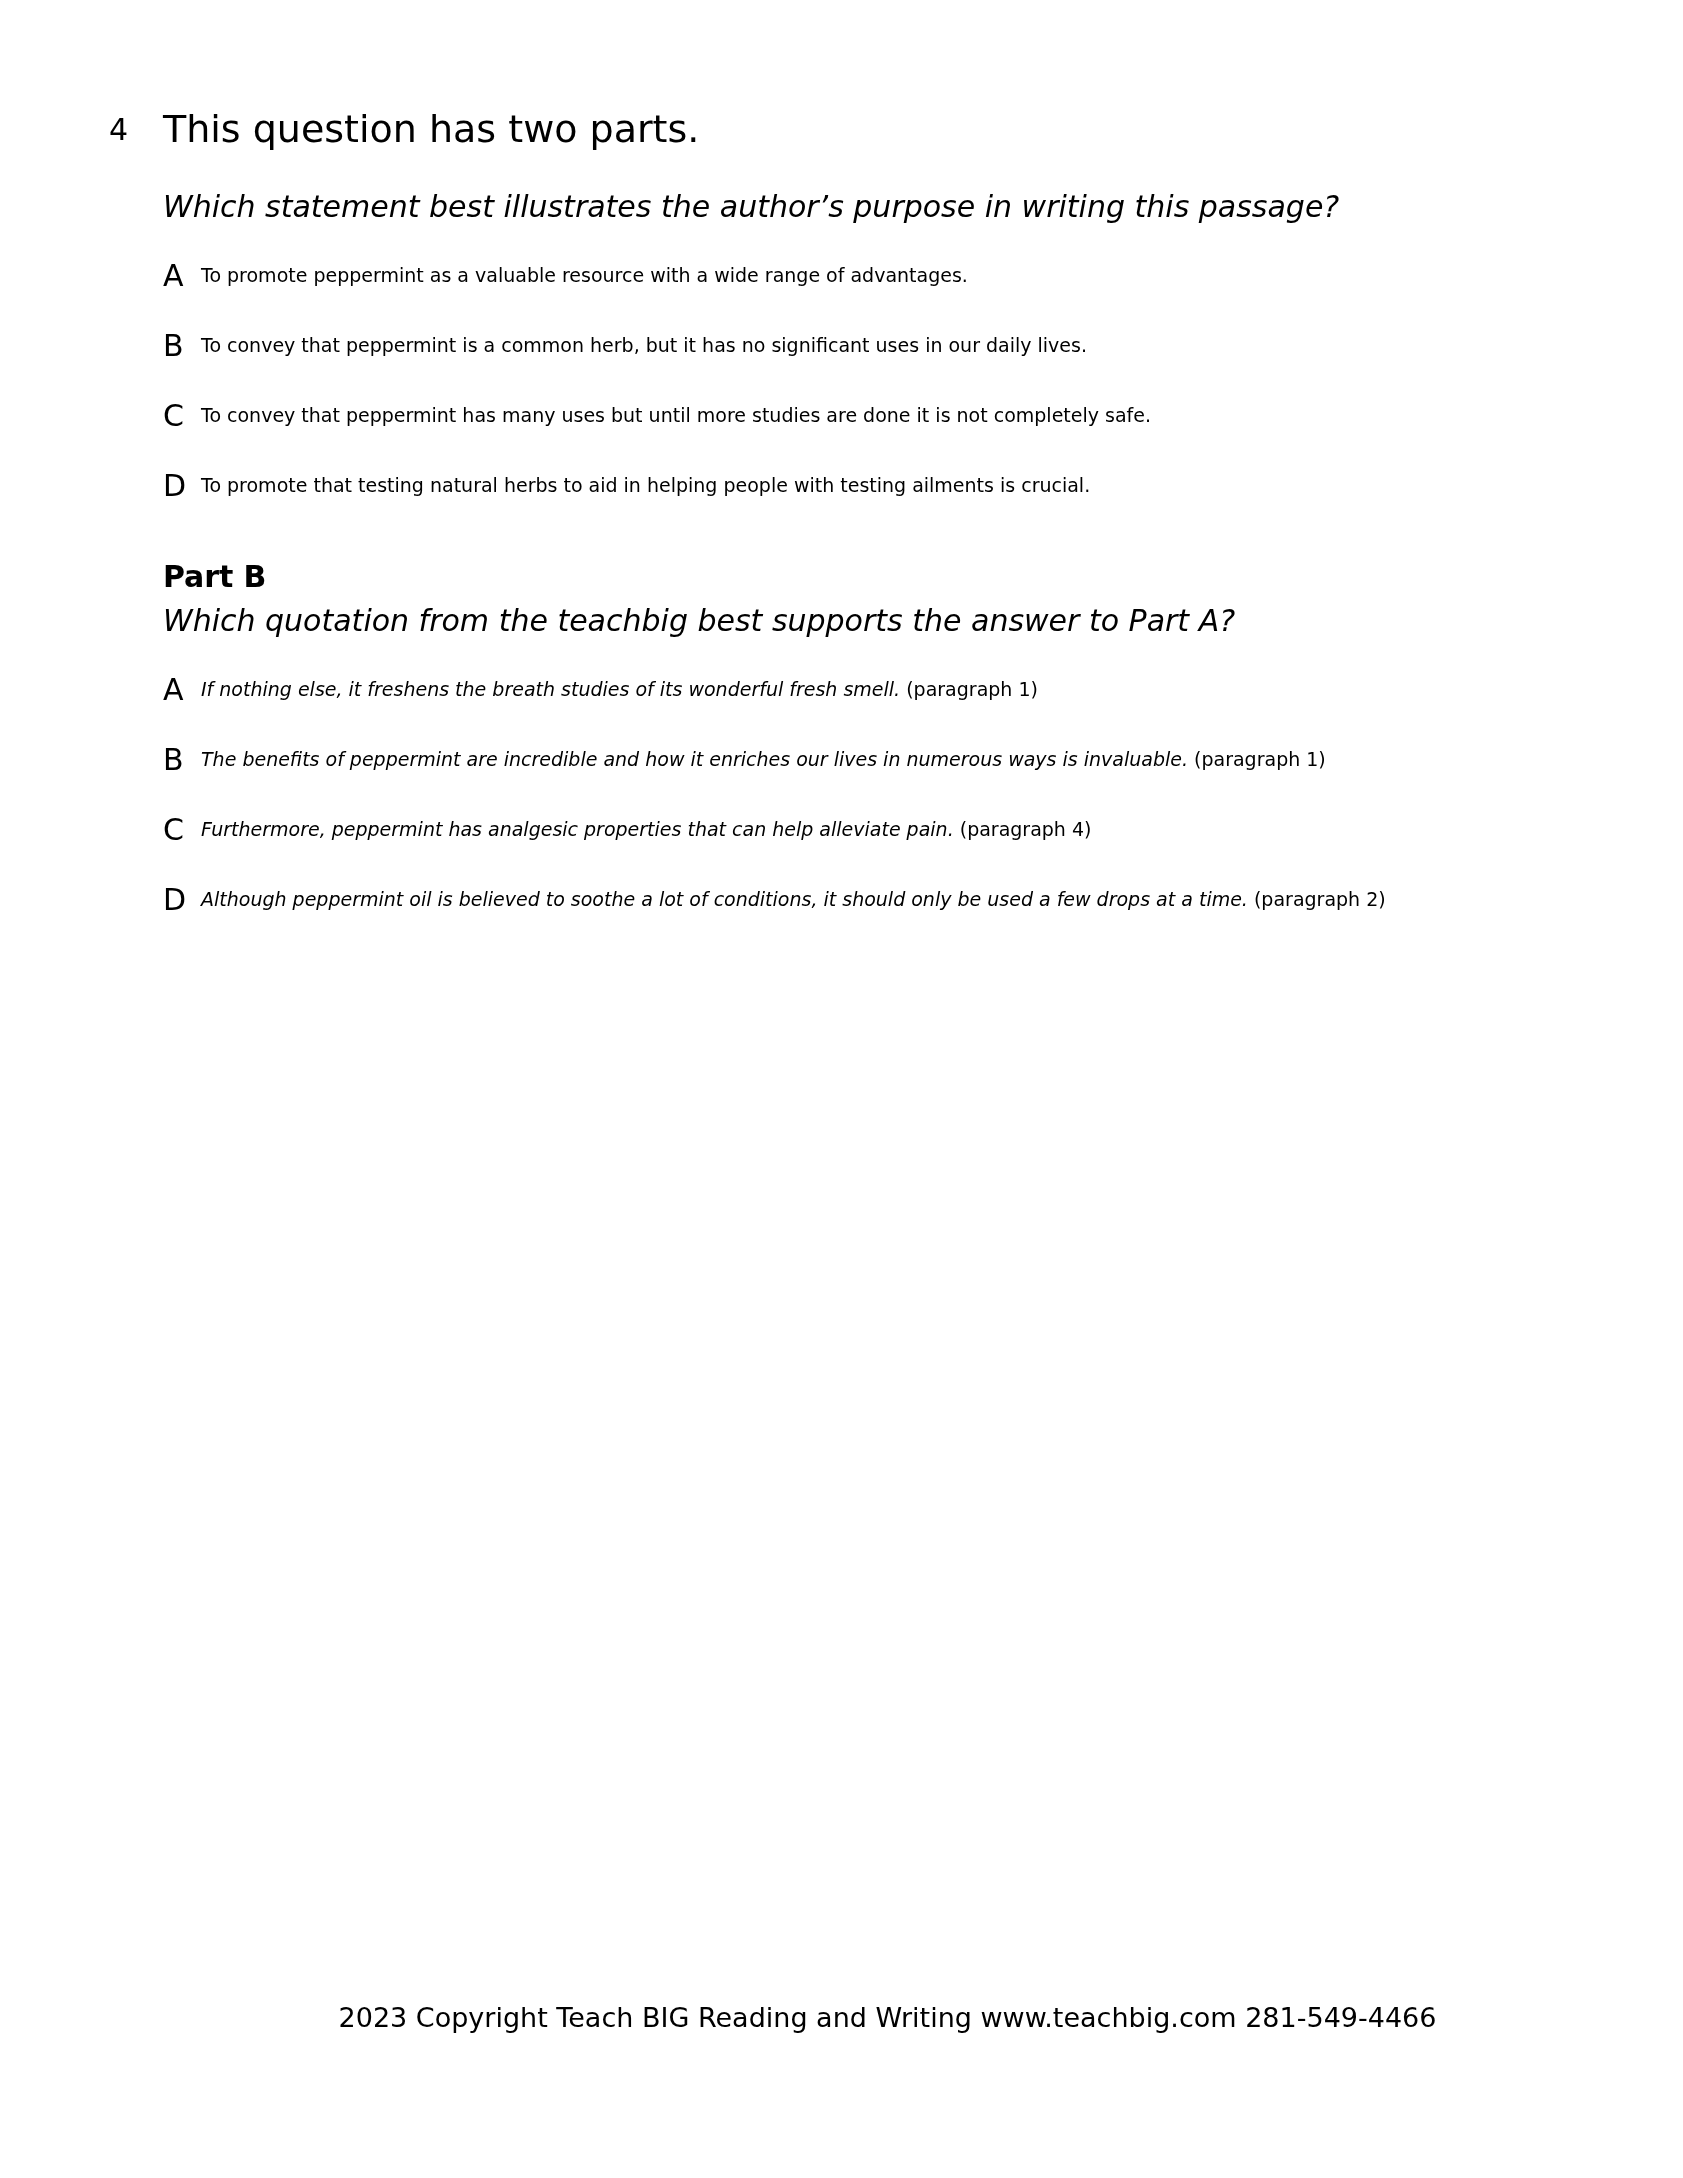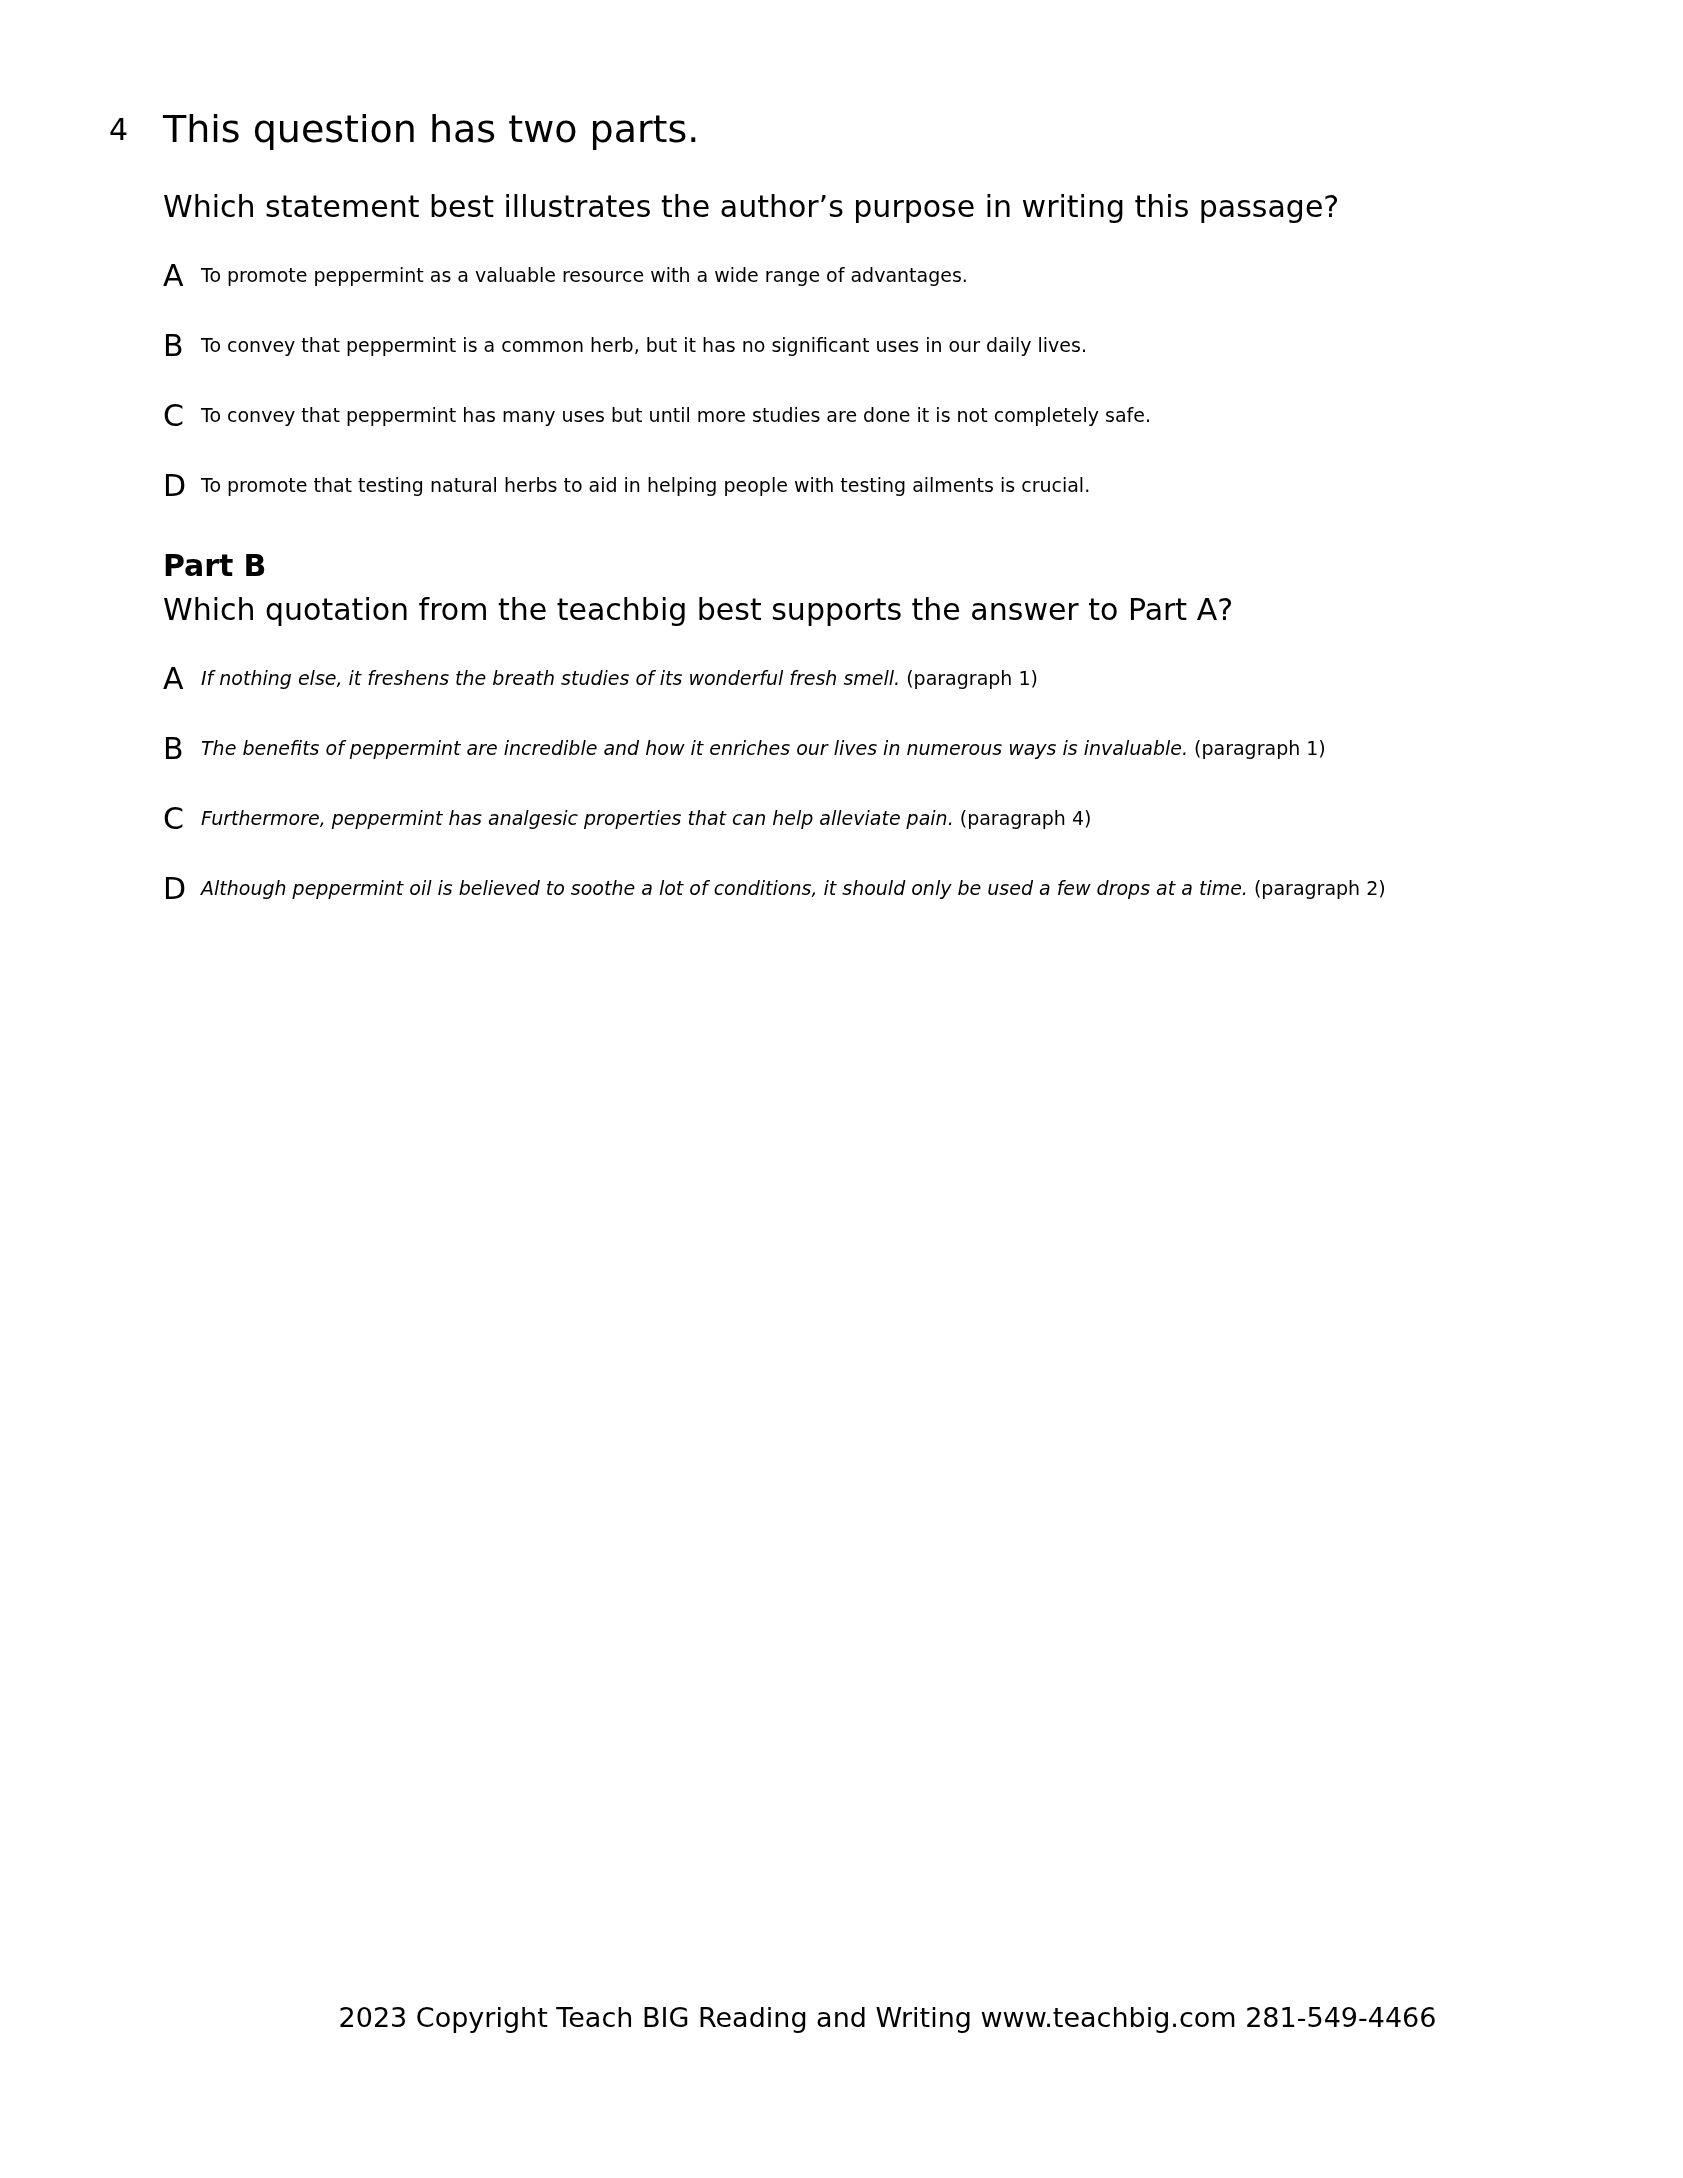--- a/index.html
+++ b/index.html
@@ -40,31 +40,32 @@
   .q-stem {
     font-size: 38px;
     line-height: 45px;
   }
 
   
   .part-block {
     margin-left: 54px;
   }
   .part-a-block { margin-top: 33px; }
-  .part-b-block { margin-top: 36px; }
+  .part-b-block { margin-top: 47px; }
 
   .part-heading {
     font-size: 30px;
     line-height: 44px;
     font-weight: bold;
     letter-spacing: -0.1px;
   }
   .part-stem {
     font-size: 30px;
     line-height: 44px;
+    font-style: italic;
   }
 
   
   .choices {
     margin-top: 24px;
   }
   .choice {
     display: flex;
     align-items: flex-start;
     margin-bottom: 25px;

